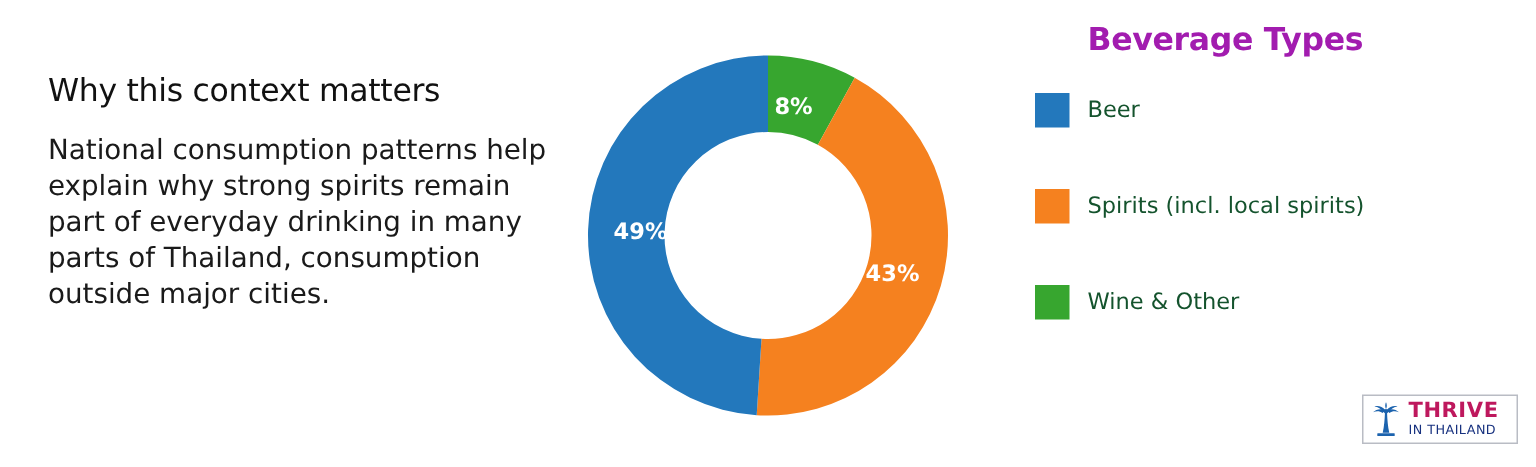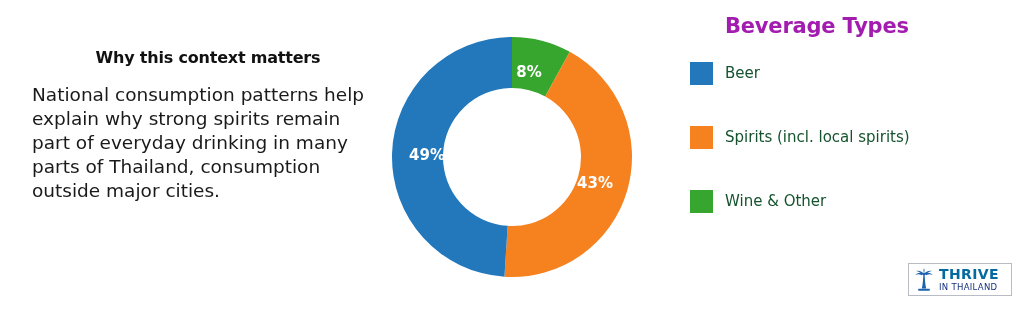--- a/index.html
+++ b/index.html
@@ -18,27 +18,26 @@
   }
 
   
   .context-block {
     position: absolute;
     left: 32px;
     top: 48px;
     width: 352px;
   }
   .context-heading {
-    font-size: 16px;
-    font-weight: bold;
+    font-size: 21px;
+    font-weight: normal;
     letter-spacing: -0.2px;
     color: #111111;
     margin: 0 0 16px 0;
     line-height: 1.2;
-    text-align: center;
   }
   .context-body {
     font-size: 18.5px;
     font-weight: 400;
     line-height: 1.30;
     color: #1a1a1a;
     margin: 0;
   }
 
   
@@ -116,21 +115,21 @@
     width: 22px;
     height: 24px;
     margin-right: 4px;
     display: block;
   }
   .logo-text { line-height: 1; }
   .logo-thrive {
     display: block;
     font-size: 14px;
     font-weight: bold;
-    color: #0369a1;
+    color: #be185d;
     letter-spacing: 0.4px;
     line-height: 1.05;
   }
   .logo-sub {
     display: block;
     font-size: 8.5px;
     font-weight: normal;
     color: #17317f;
     letter-spacing: 0.3px;
     line-height: 1.2;

